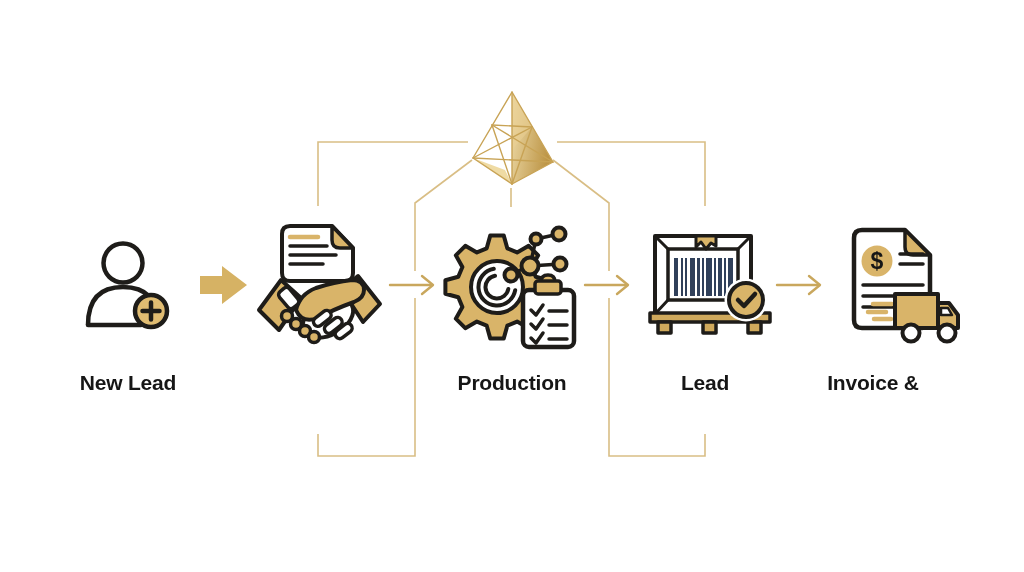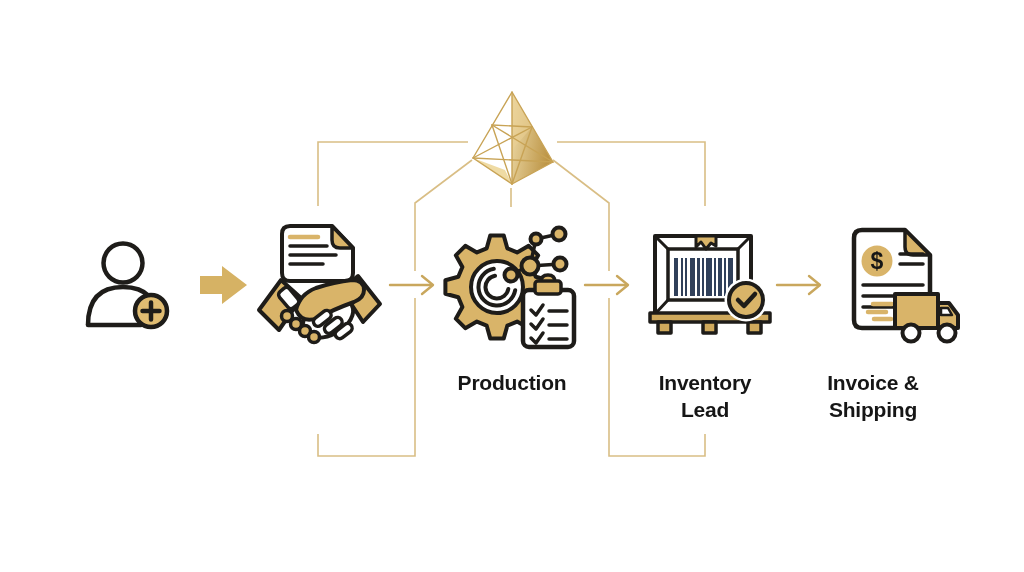--- a/index.html
+++ b/index.html
@@ -197,25 +197,27 @@
           <path d="M26,93 L43,93"></path>
       </g>
       <rect x="47" y="68" width="43" height="34" fill="#D9B469" stroke="#1E1C19" stroke-width="4" stroke-linejoin="round"></rect>
       <path d="M90,77 L101,77 L110,89 L110,102 L90,102 Z" fill="#D9B469" stroke="#1E1C19" stroke-width="4" stroke-linejoin="round"></path>
       <path d="M93,82 L100,82 L104,89 L93,89 Z" fill="#fff" stroke="#1E1C19" stroke-width="2.5" stroke-linejoin="round"></path>
       <circle cx="63" cy="107" r="8.5" fill="#fff" stroke="#1E1C19" stroke-width="4"></circle>
       <circle cx="99" cy="107" r="8.5" fill="#fff" stroke="#1E1C19" stroke-width="4"></circle>
     </g>
   </svg>
 
+  <div class="step-label" style="left:16px">
+    <div class="l1">New Lead</div>
+
+  </div>
   <div class="step-label" style="left:400px">
     <div class="l1">Production</div>
   </div>
   <div class="step-label" style="left:593px">
-    <div class="l1">Inventory</div>
     <div class="l2">Lead</div>
   </div>
   <div class="step-label" style="left:761px">
     <div class="l1">Invoice &amp;</div>
-    <div class="l2">Shipping</div>
   </div>
 
 </div>
 
 </body></html>

